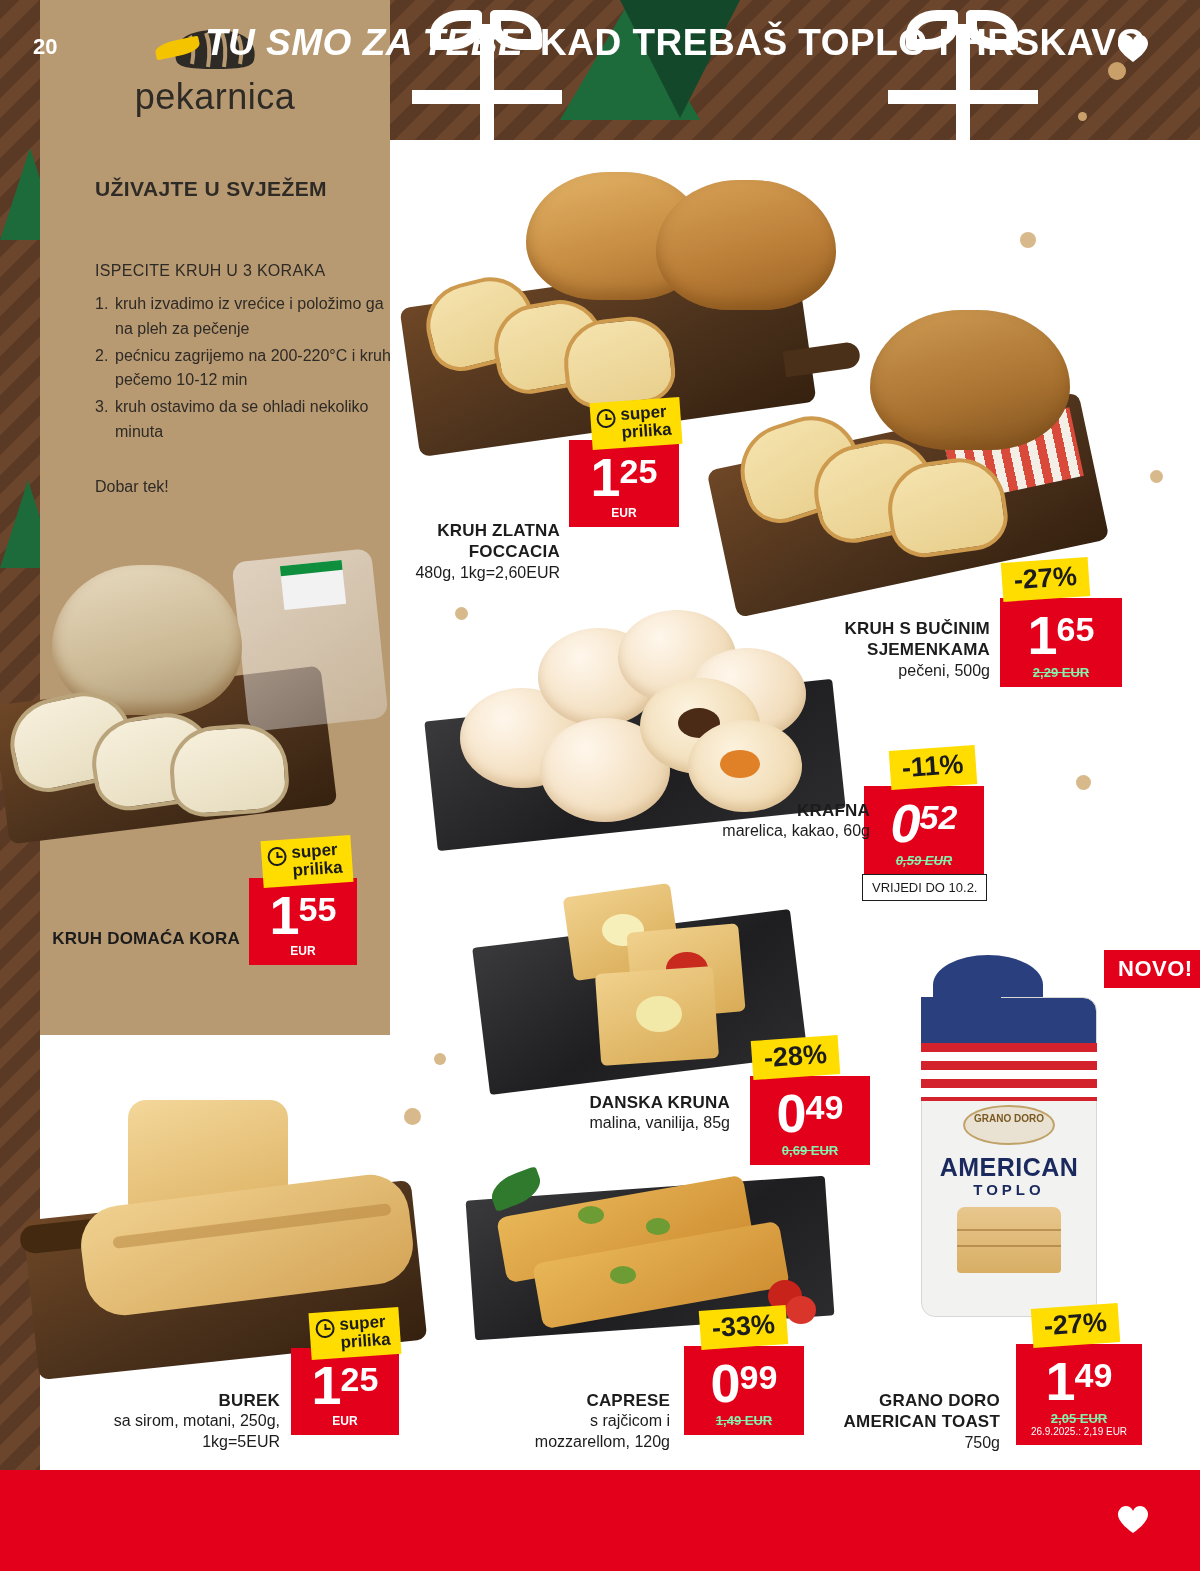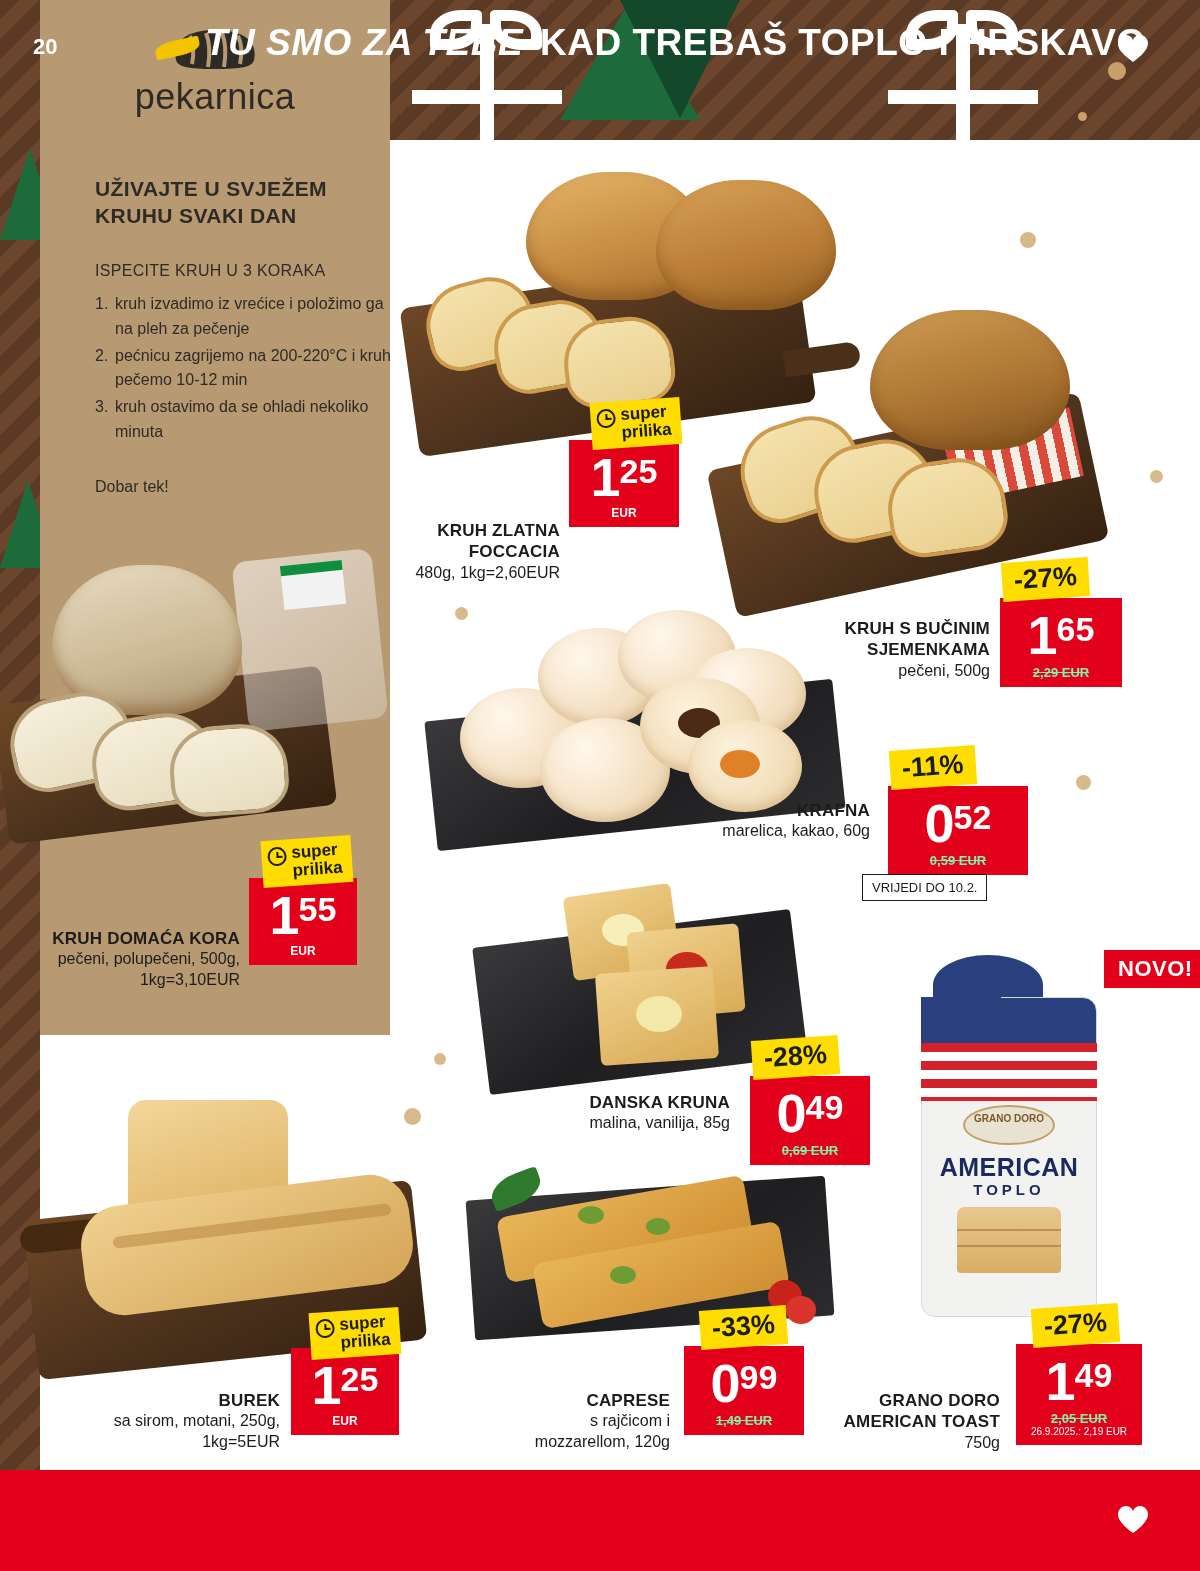--- a/index.html
+++ b/index.html
@@ -219,21 +219,20 @@
           <path d="M38 11 C42 21 42 33 40 45" stroke="#b89a72" stroke-width="4" fill="none"></path>
           <path d="M54 11 C58 21 58 33 56 45" stroke="#b89a72" stroke-width="4" fill="none"></path>
           <path d="M70 14 C74 22 74 32 72 42" stroke="#b89a72" stroke-width="4" fill="none"></path>
         </svg>
       </div>
       <div class="logo-title">pekarnica</div>
     </div>
 
     <div class="tan-head">
       <div>UŽIVAJTE U SVJEŽEM</div>
-      <div>KRUHU SVAKI DAN</div>
     </div>
 
     <div class="tan-sub">ISPECITE KRUH U 3 KORAKA</div>
 
     <div class="steps">
       <div class="step">
         <span class="num">1.</span>
         <span class="txt">kruh izvadimo iz vrećice i položimo ga na pleh za pečenje</span>
       </div>
       <div class="step">
@@ -300,21 +299,21 @@
   <div class="donut" style="left:198px;top:10px;width:118px;height:94px;"></div>
   <div class="donut" style="left:268px;top:48px;width:118px;height:92px;"></div>
   <div class="donut" style="left:120px;top:118px;width:130px;height:104px;"></div>
   <div class="donut" style="left:220px;top:78px;width:120px;height:96px;background:radial-gradient(circle at 40% 35%,#fdf3df,#eacf9f);"></div>
   <div style="position:absolute;left:258px;top:108px;width:42px;height:30px;border-radius:50%;background:#4b2b16;"></div>
   <div class="donut" style="left:268px;top:120px;width:114px;height:92px;background:radial-gradient(circle at 40% 35%,#fdf3df,#eacf9f);"></div>
   <div style="position:absolute;left:300px;top:150px;width:40px;height:28px;border-radius:50%;background:#e08128;"></div>
 </div>
 
 <div class="discount" style="left:890px;top:748px;">-11%</div>
-<div class="price-box" style="left:888px;top:786px;width:140px;">
+<div class="price-box" style="left:864px;top:786px;width:120px;font-style:italic;">
   <span class="price-main">0</span><span class="price-cents">52</span>
   <div class="price-old">0,59 EUR</div>
 </div>
 <div class="caption" style="left:680px;top:800px;width:190px;text-align:right;">
   <div class="name">KRAFNA</div>
   <div class="desc">marelica, kakao, 60g</div>
 </div>
 <div class="validity" style="left:862px;top:874px;">VRIJEDI DO 10.2.</div>
 
 <div class="photo" style="left:0px;top:535px;width:390px;height:300px;">
@@ -331,21 +330,20 @@
   <span class="clock"></span>
   <div>super</div>
   <div>prilika</div>
 </div>
 <div class="price-box" style="left:249px;top:878px;width:108px;">
   <span class="price-main">1</span><span class="price-cents">55</span>
   <div class="price-cur">EUR</div>
 </div>
 <div class="caption" style="left:40px;top:928px;width:200px;text-align:right;">
   <div class="name">KRUH DOMAĆA KORA</div>
-  <div class="desc">pečeni, polupečeni, 500g, 1kg=3,10EUR</div>
 </div>
 
 <div class="photo" style="left:480px;top:870px;width:330px;height:220px;">
   <div class="slate" style="left:0px;top:58px;width:320px;height:148px;transform:rotate(-7deg);"></div>
   <div class="pastry" style="left:88px;top:20px;width:108px;height:84px;transform:rotate(-8deg);"></div>
   <div style="position:absolute;left:122px;top:44px;width:42px;height:32px;border-radius:50%;background:#f6efb9;"></div>
   <div class="pastry" style="left:150px;top:58px;width:112px;height:88px;transform:rotate(-5deg);"></div>
   <div style="position:absolute;left:186px;top:82px;width:42px;height:34px;border-radius:50%;background:#c82a1e;"></div>
   <div class="pastry" style="left:118px;top:100px;width:118px;height:92px;transform:rotate(-4deg);"></div>
   <div style="position:absolute;left:156px;top:126px;width:46px;height:36px;border-radius:50%;background:#f2e8a8;"></div>

